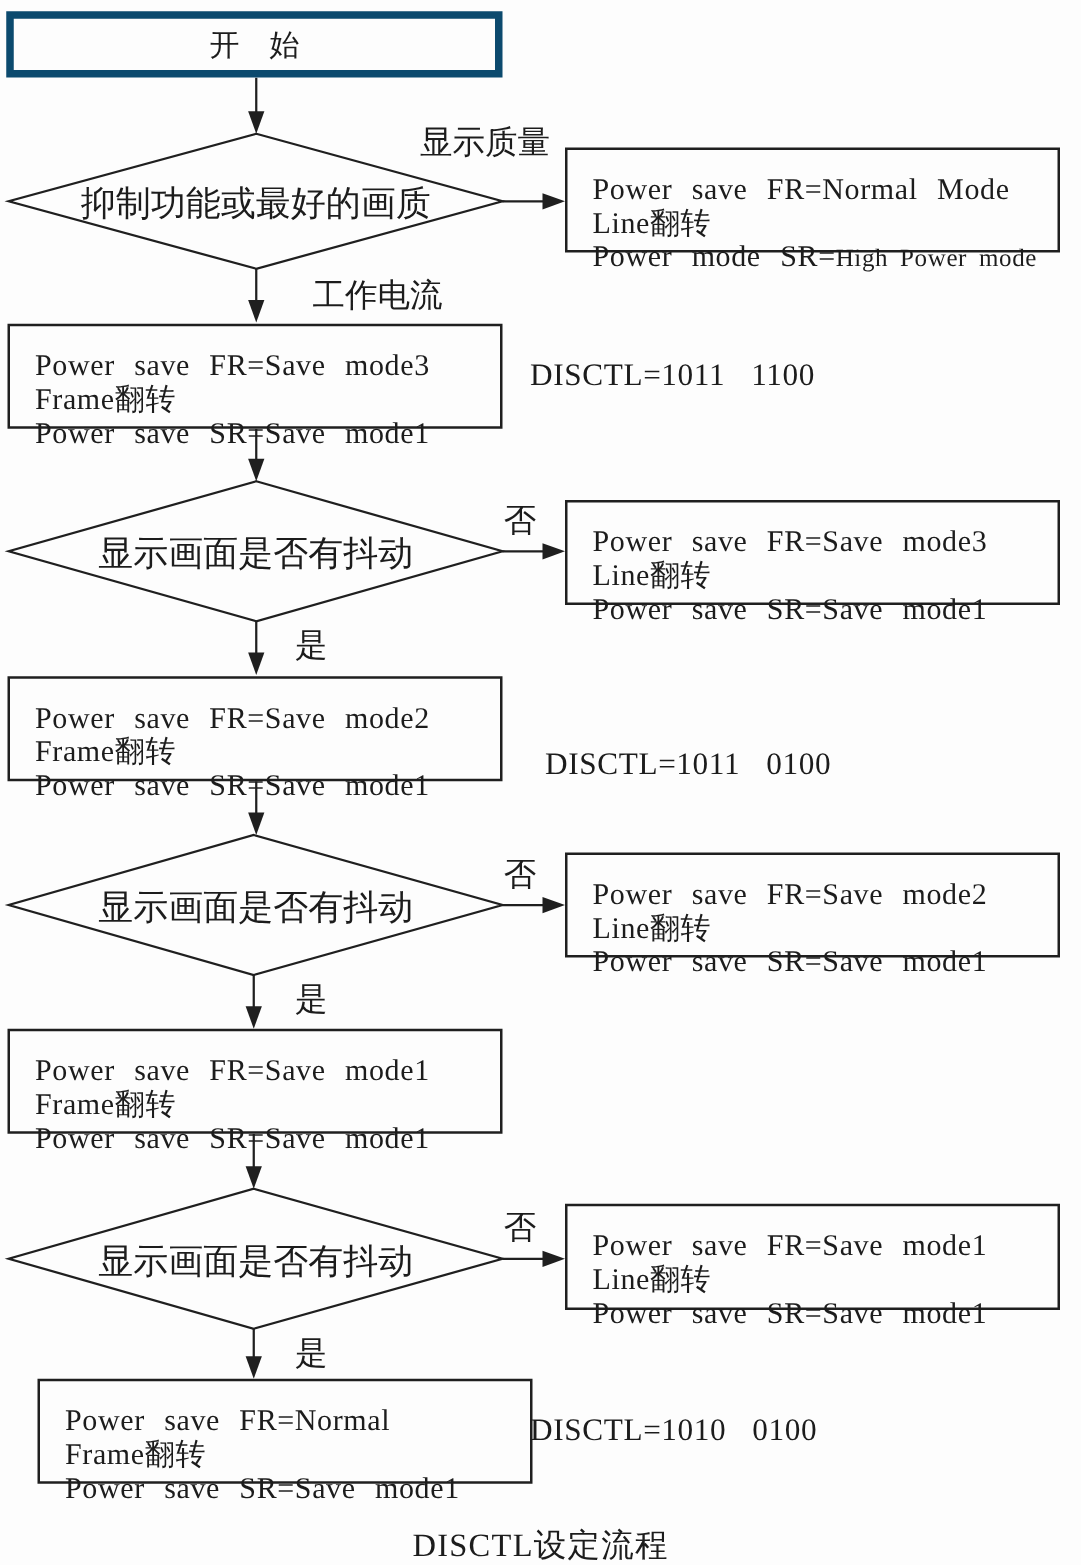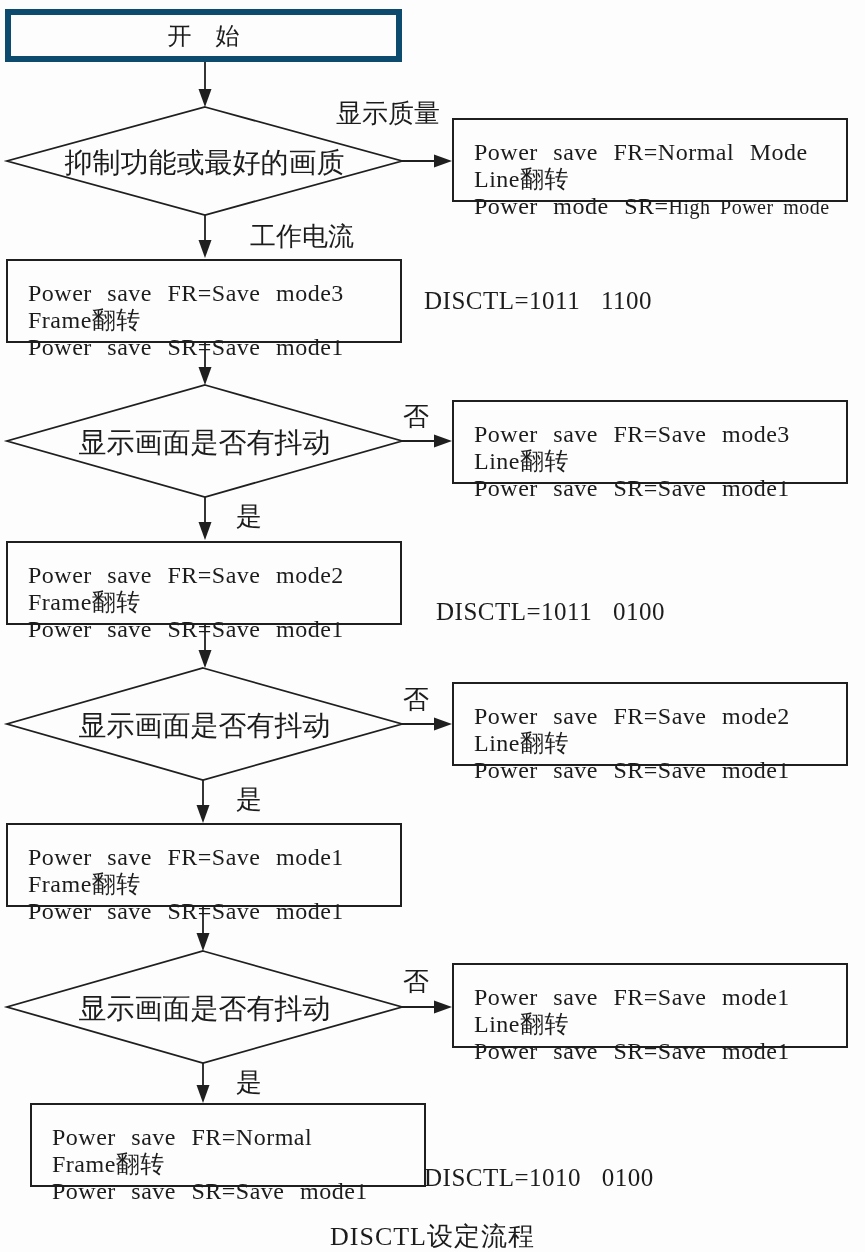--- a/index.html
+++ b/index.html
@@ -152,17 +152,17 @@
     <div class="ln">Power save FR=Save mode1</div>
     <div class="ln">Line翻转</div>
     <div class="ln">Power save SR=Save mode1</div>
   </div>
 
   <div class="box" style="left:6px;top:1103px;width:396px;height:84px;margin-left:24px;">
     <div class="ln">Power save FR=Normal</div>
     <div class="ln">Frame翻转</div>
     <div class="ln">Power save SR=Save mode1</div>
   </div>
-  <div class="disctl" style="left:424px;top:1131px;margin-top:33px;">DISCTL=1010 0100</div>
+  <div class="disctl" style="left:424px;top:1131px;">DISCTL=1010 0100</div>
 
   <div class="caption">DISCTL设定流程</div>
 
 </div>
 
 </body></html>

